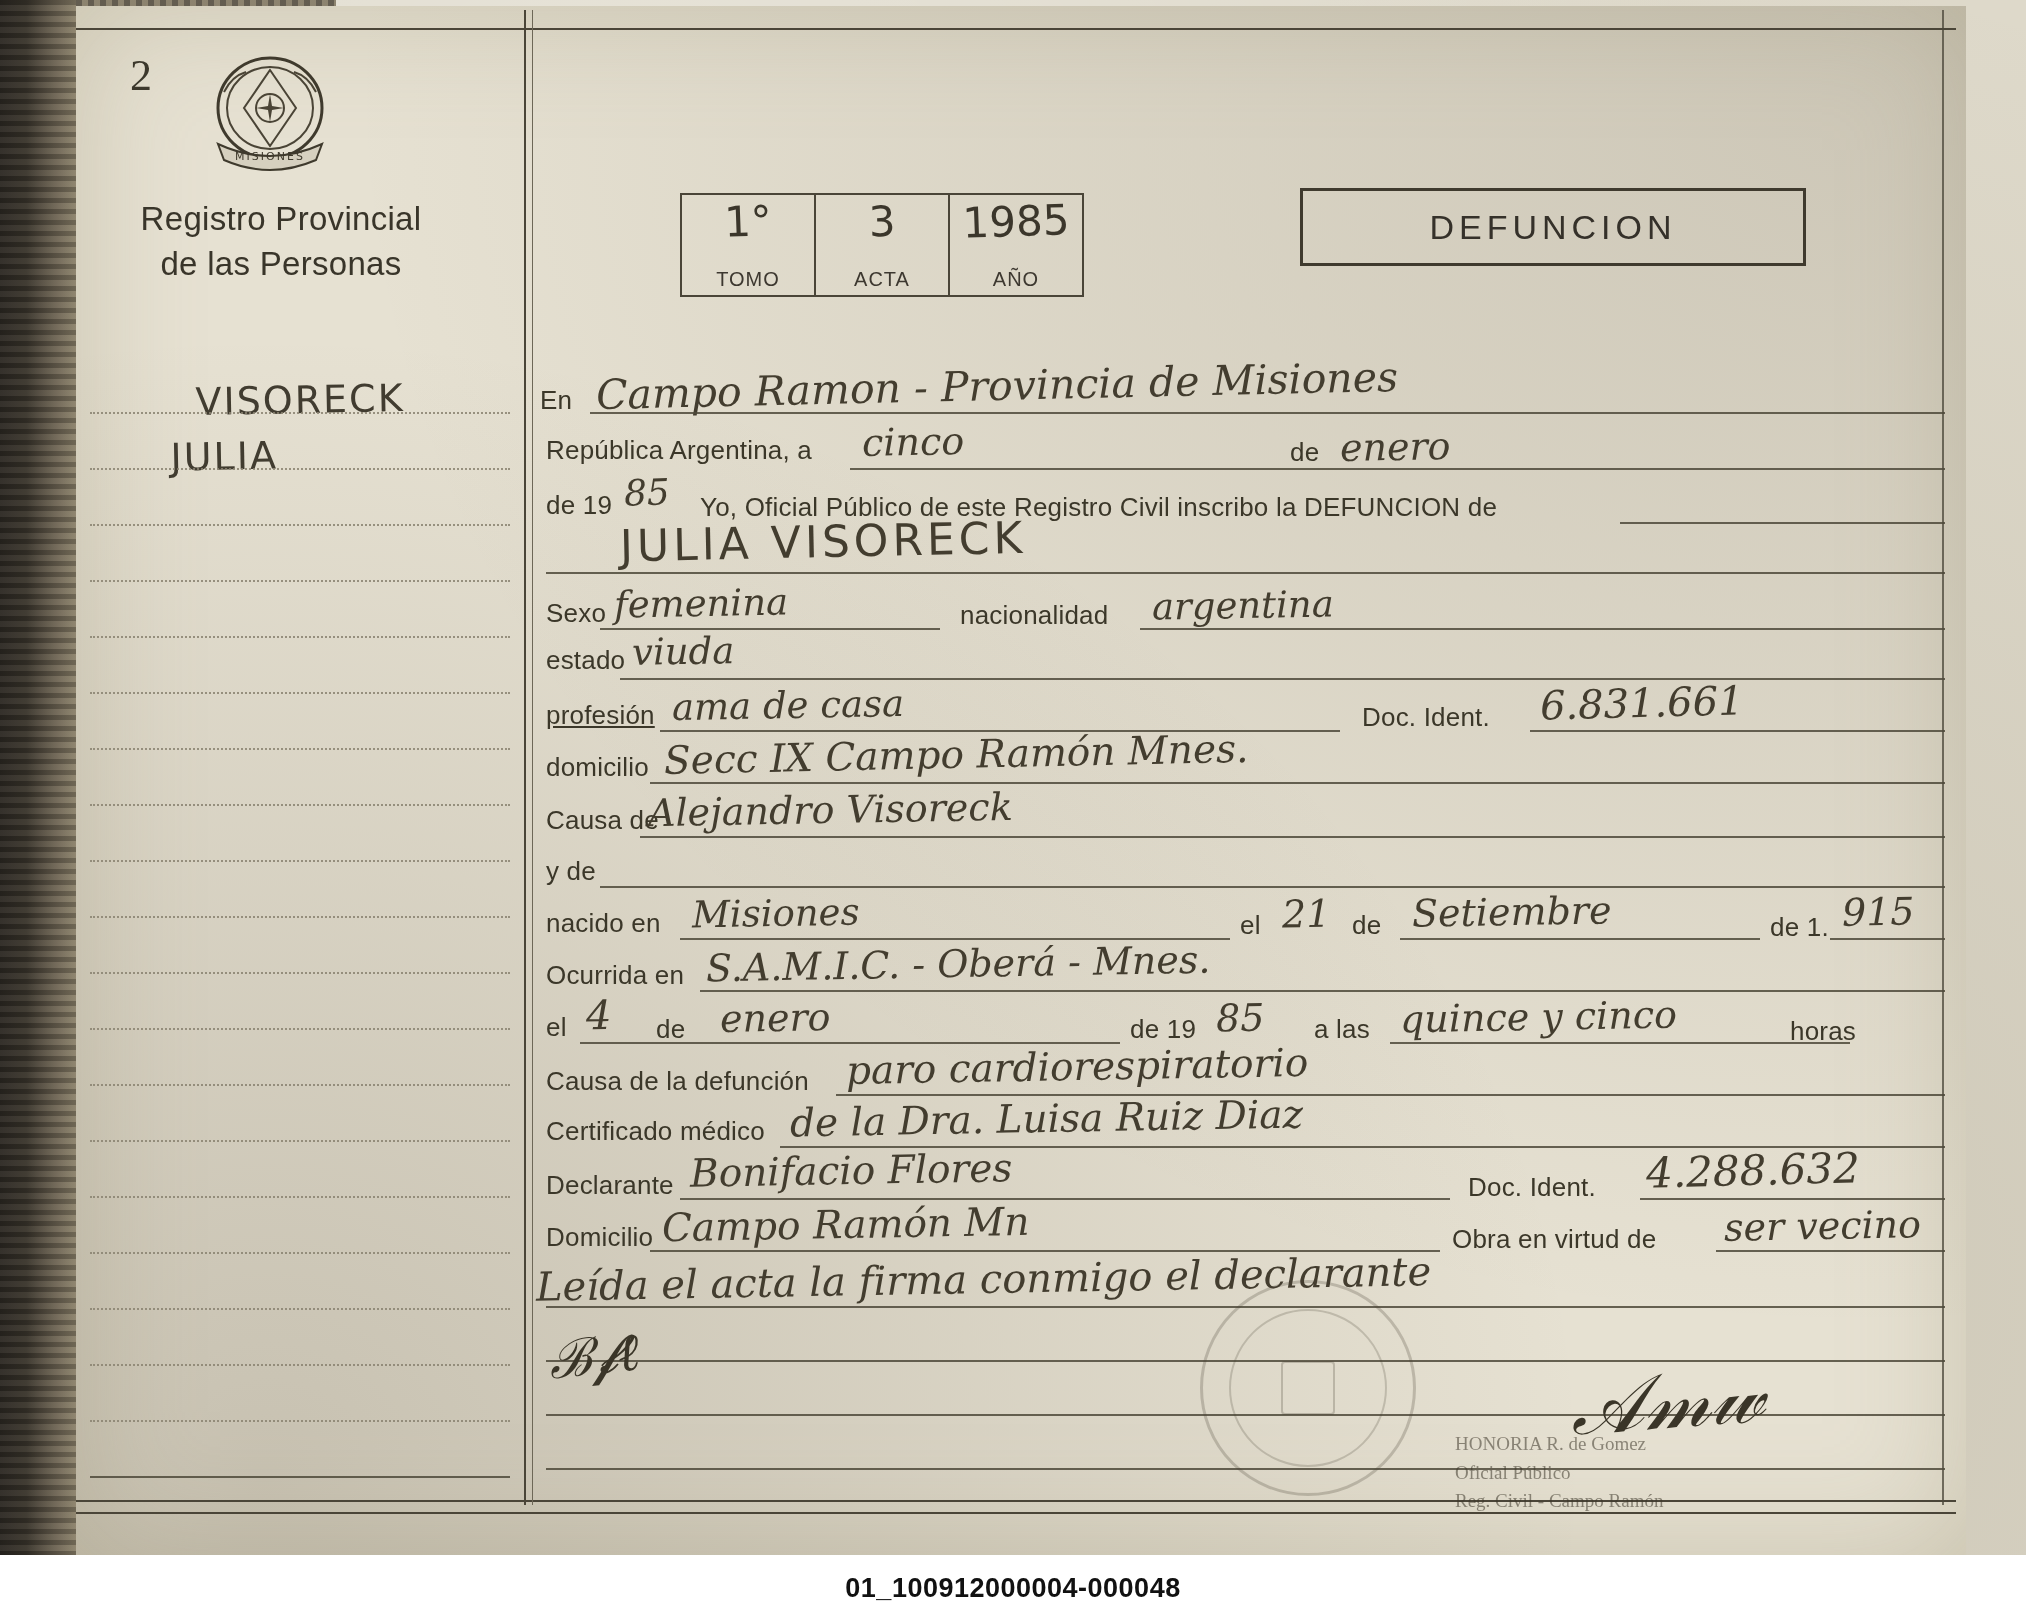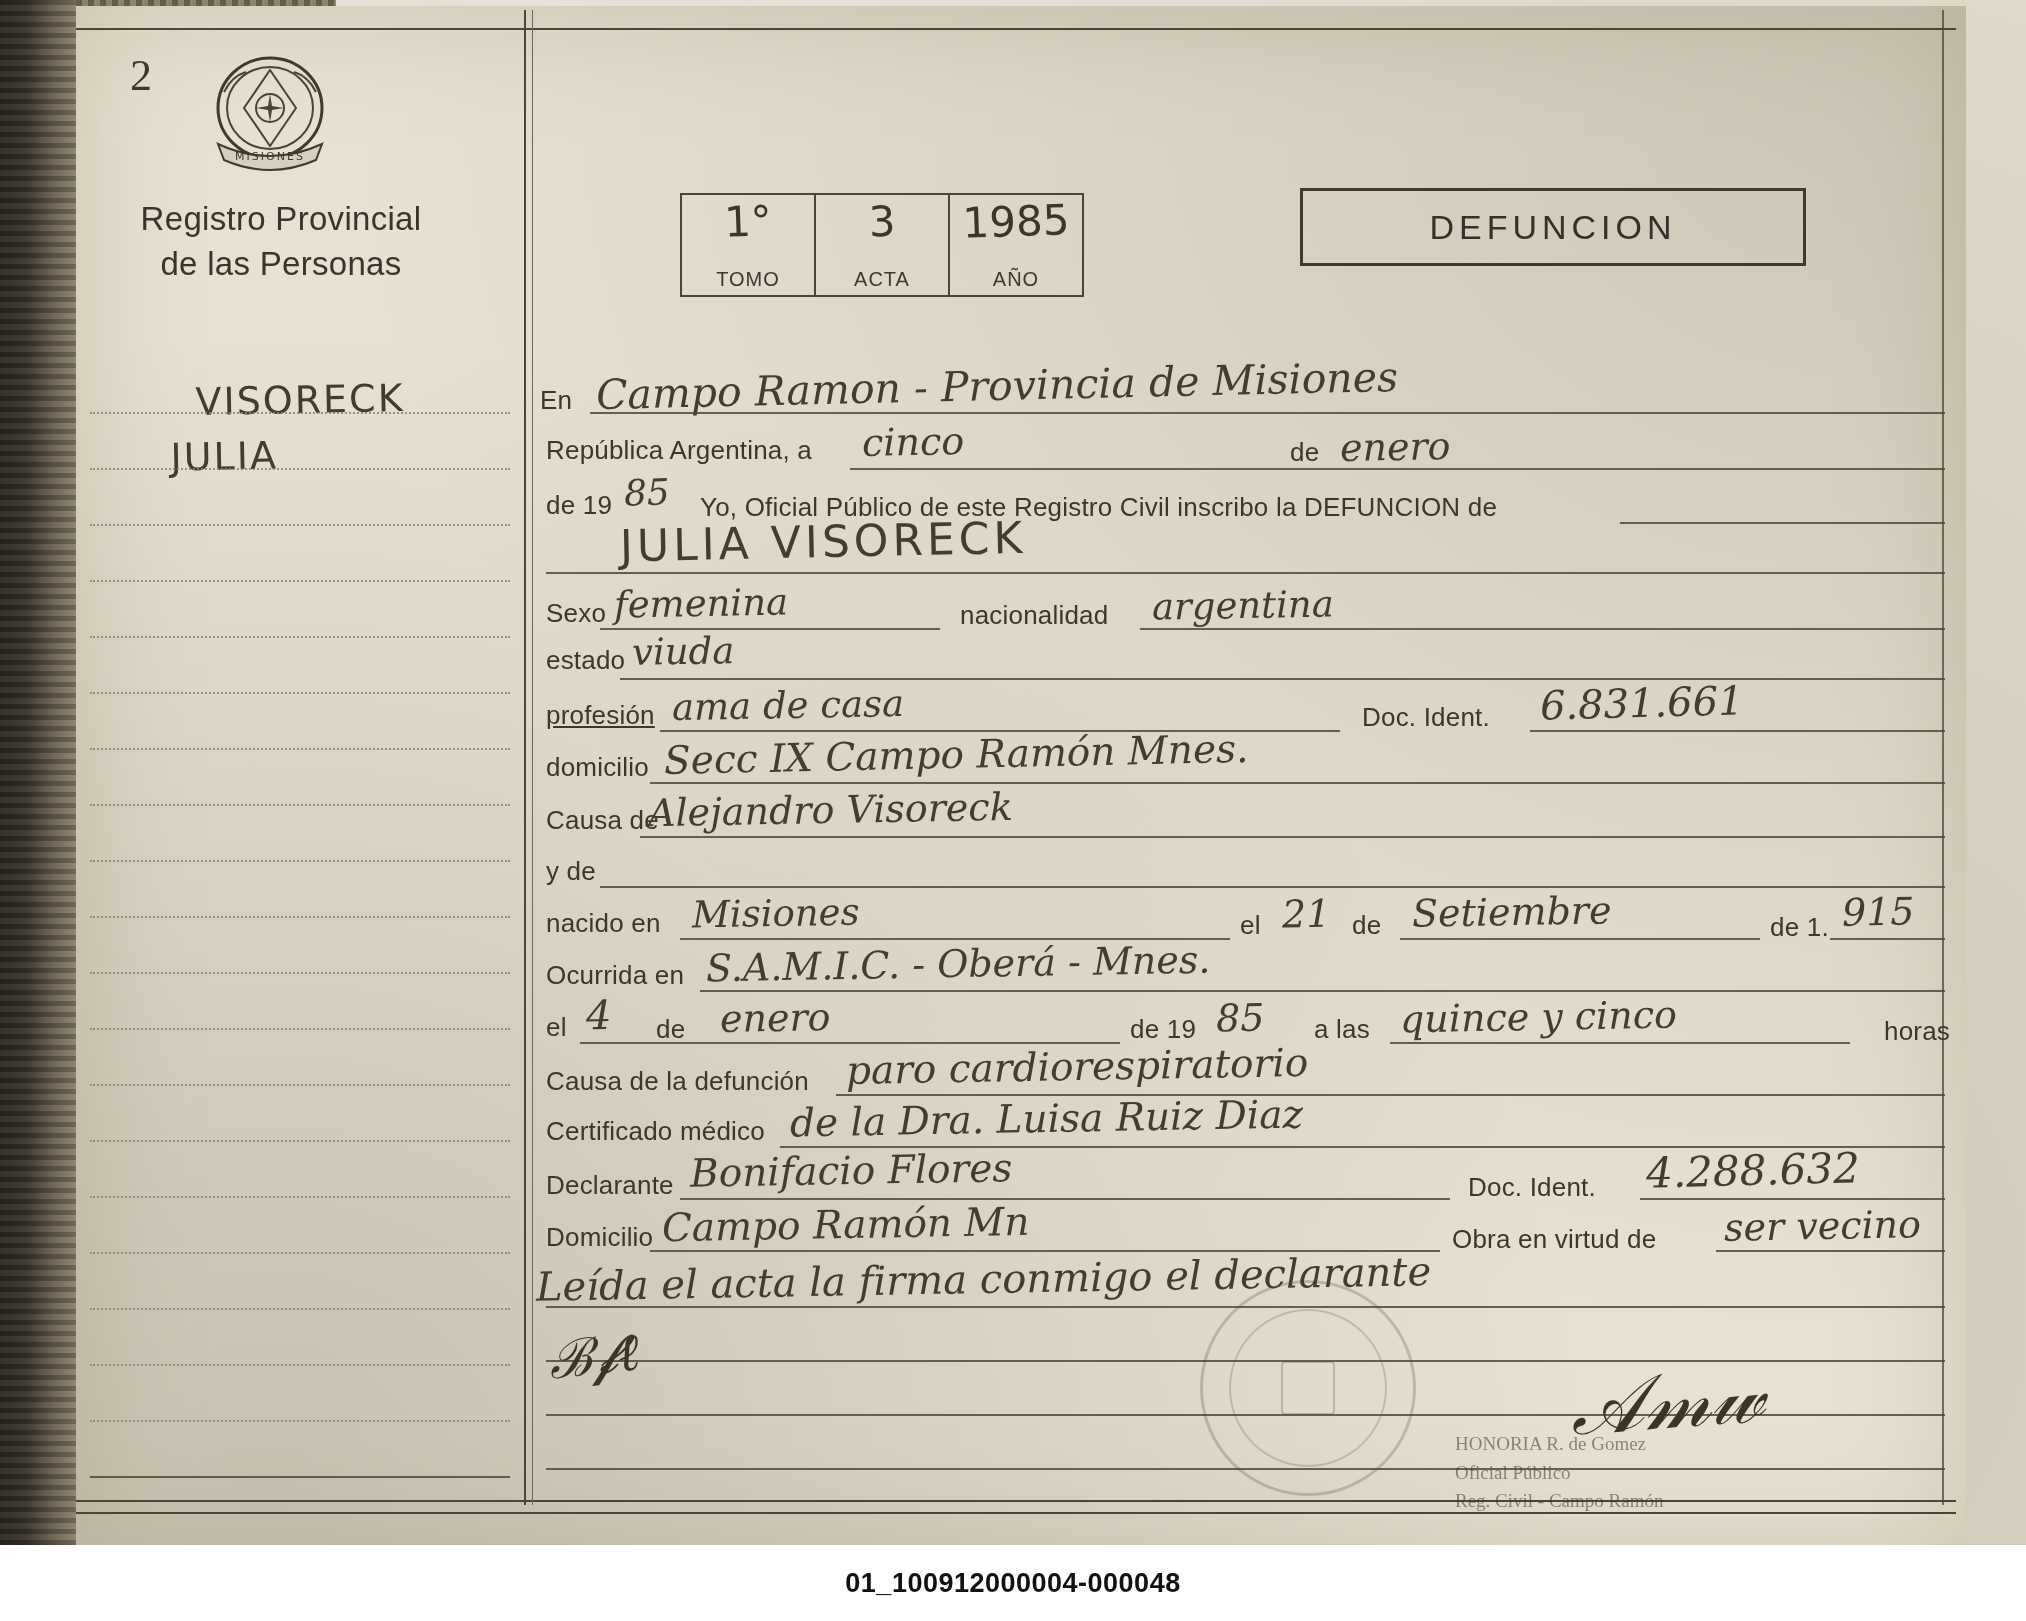--- a/index.html
+++ b/index.html
@@ -141,21 +141,21 @@
     color:rgba(60,55,42,.55);font-size:19px;line-height:1.5;
     font-family:"Liberation Serif", serif;
   }
   .signature{
     position:absolute;color:#3a3528;font-family:"DejaVu Serif", serif;
     font-style:italic;
   }
 
   
   .footer{
-    position:absolute;left:0;bottom:0;width:2026px;height:76px;
+    position:absolute;left:0;bottom:0;width:2026px;height:66px;
     background:#ffffff;display:flex;align-items:center;justify-content:center;
   }
   .footer span{
     font-size:27px;font-weight:bold;color:#111;letter-spacing:.5px;
     font-family:"Liberation Sans", sans-serif;
   }
   .footer-left{position:absolute;left:0;bottom:0;width:800px;height:62px;background:#ffffff;}
   .footer-right{position:absolute;right:0;bottom:0;width:800px;height:62px;background:#ffffff;}
 </style>
 </head>
@@ -307,21 +307,21 @@
   <div class="ruleline" style="left:700px;top:990px;width:1245px;"></div>
 
   <div class="lbl-pr" style="left:546px;top:1012px;">el</div>
   <div class="hw script" style="left:586px;top:992px;font-size:40px;transform:rotate(-1deg);">4</div>
   <div class="lbl-pr" style="left:656px;top:1014px;">de</div>
   <div class="hw script" style="left:720px;top:996px;font-size:38px;transform:rotate(-1deg);">enero</div>
   <div class="lbl-pr" style="left:1130px;top:1014px;">de 19</div>
   <div class="hw script" style="left:1216px;top:996px;font-size:38px;transform:rotate(-1deg);">85</div>
   <div class="lbl-pr" style="left:1314px;top:1014px;">a las</div>
   <div class="hw script" style="left:1400px;top:995px;font-size:38px;transform:rotate(-1deg);">quince y cinco</div>
-  <div class="lbl-pr" style="left:1884px;top:1016px;">horas</div>
+  <div class="lbl-pr" style="left:1790px;top:1016px;">horas</div>
   <div class="ruleline" style="left:580px;top:1042px;width:540px;"></div>
   <div class="ruleline" style="left:1390px;top:1042px;width:460px;"></div>
 
   <div class="lbl-pr" style="left:546px;top:1066px;">Causa de la defunción</div>
   <div class="hw script" style="left:846px;top:1044px;font-size:39px;transform:rotate(-1deg);">paro cardiorespiratorio</div>
   <div class="ruleline" style="left:836px;top:1094px;width:1109px;"></div>
 
   <div class="lbl-pr" style="left:546px;top:1116px;">Certificado médico</div>
   <div class="hw script" style="left:790px;top:1096px;font-size:39px;transform:rotate(-1deg);">de la Dra. Luisa Ruiz Diaz</div>
   <div class="ruleline" style="left:780px;top:1146px;width:1165px;"></div>

